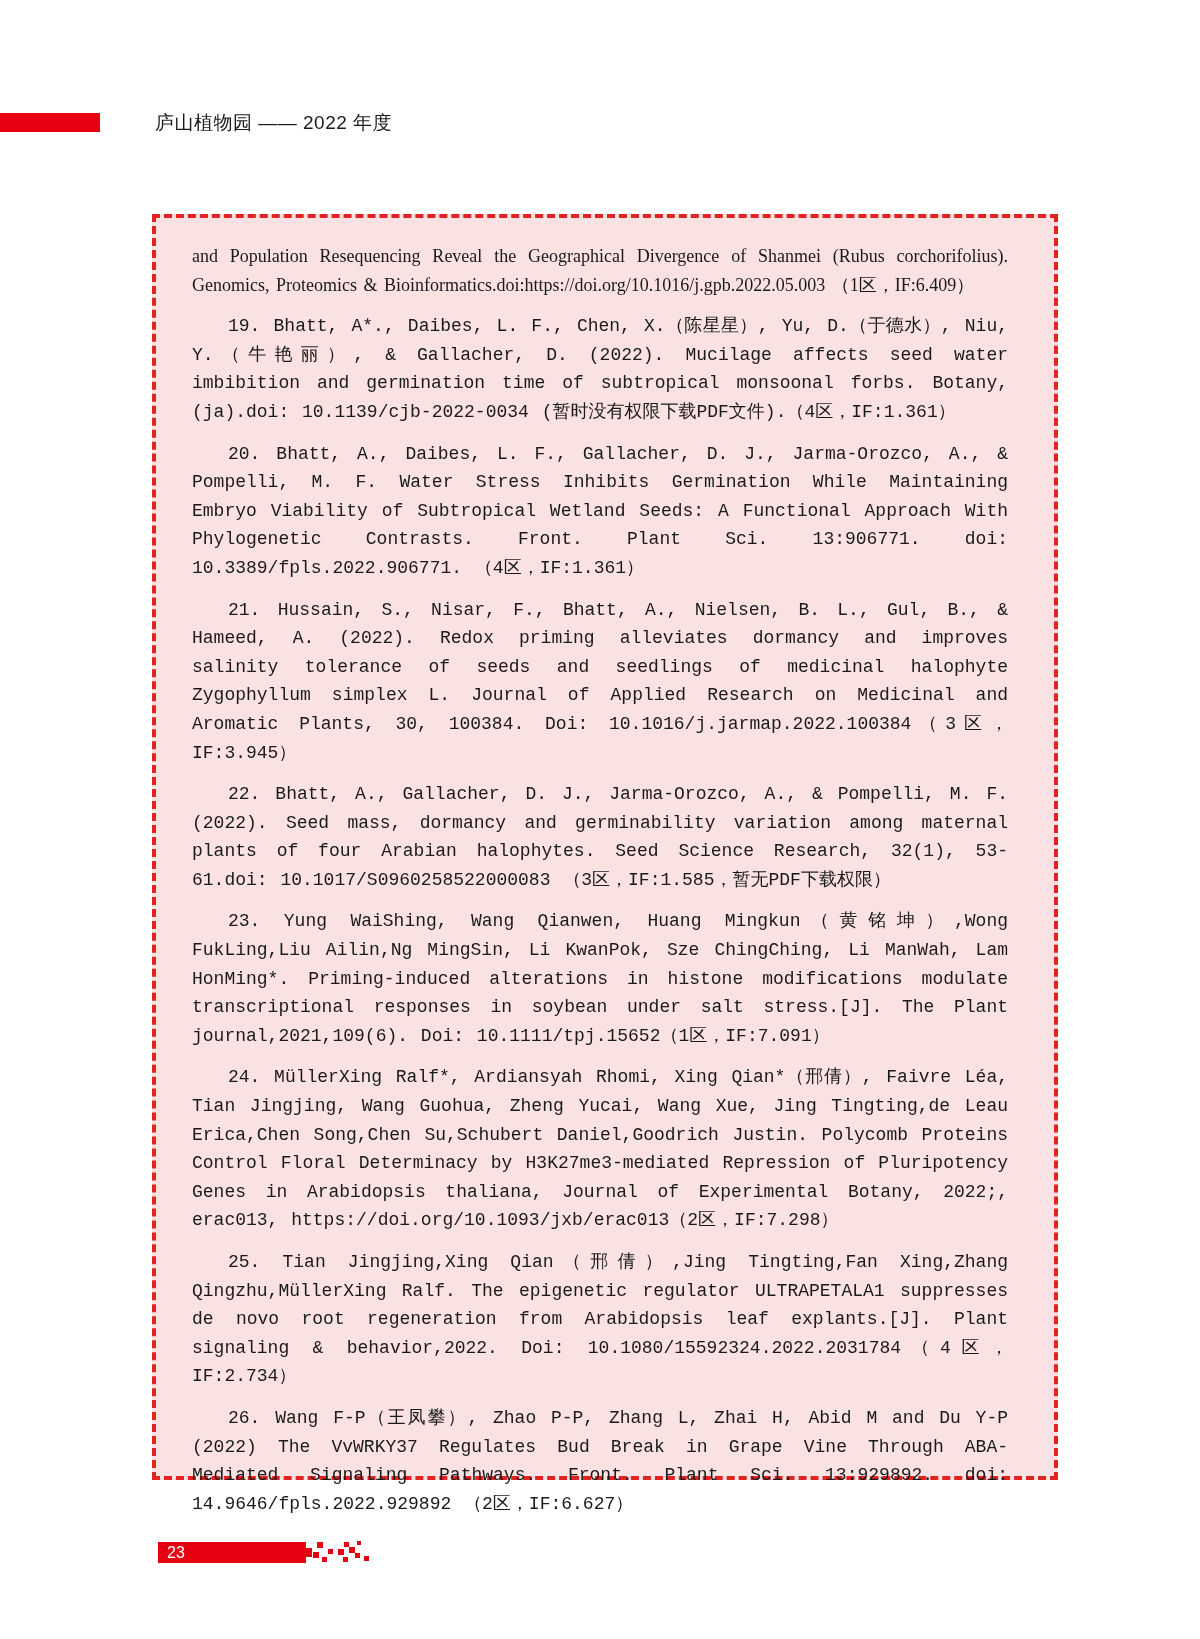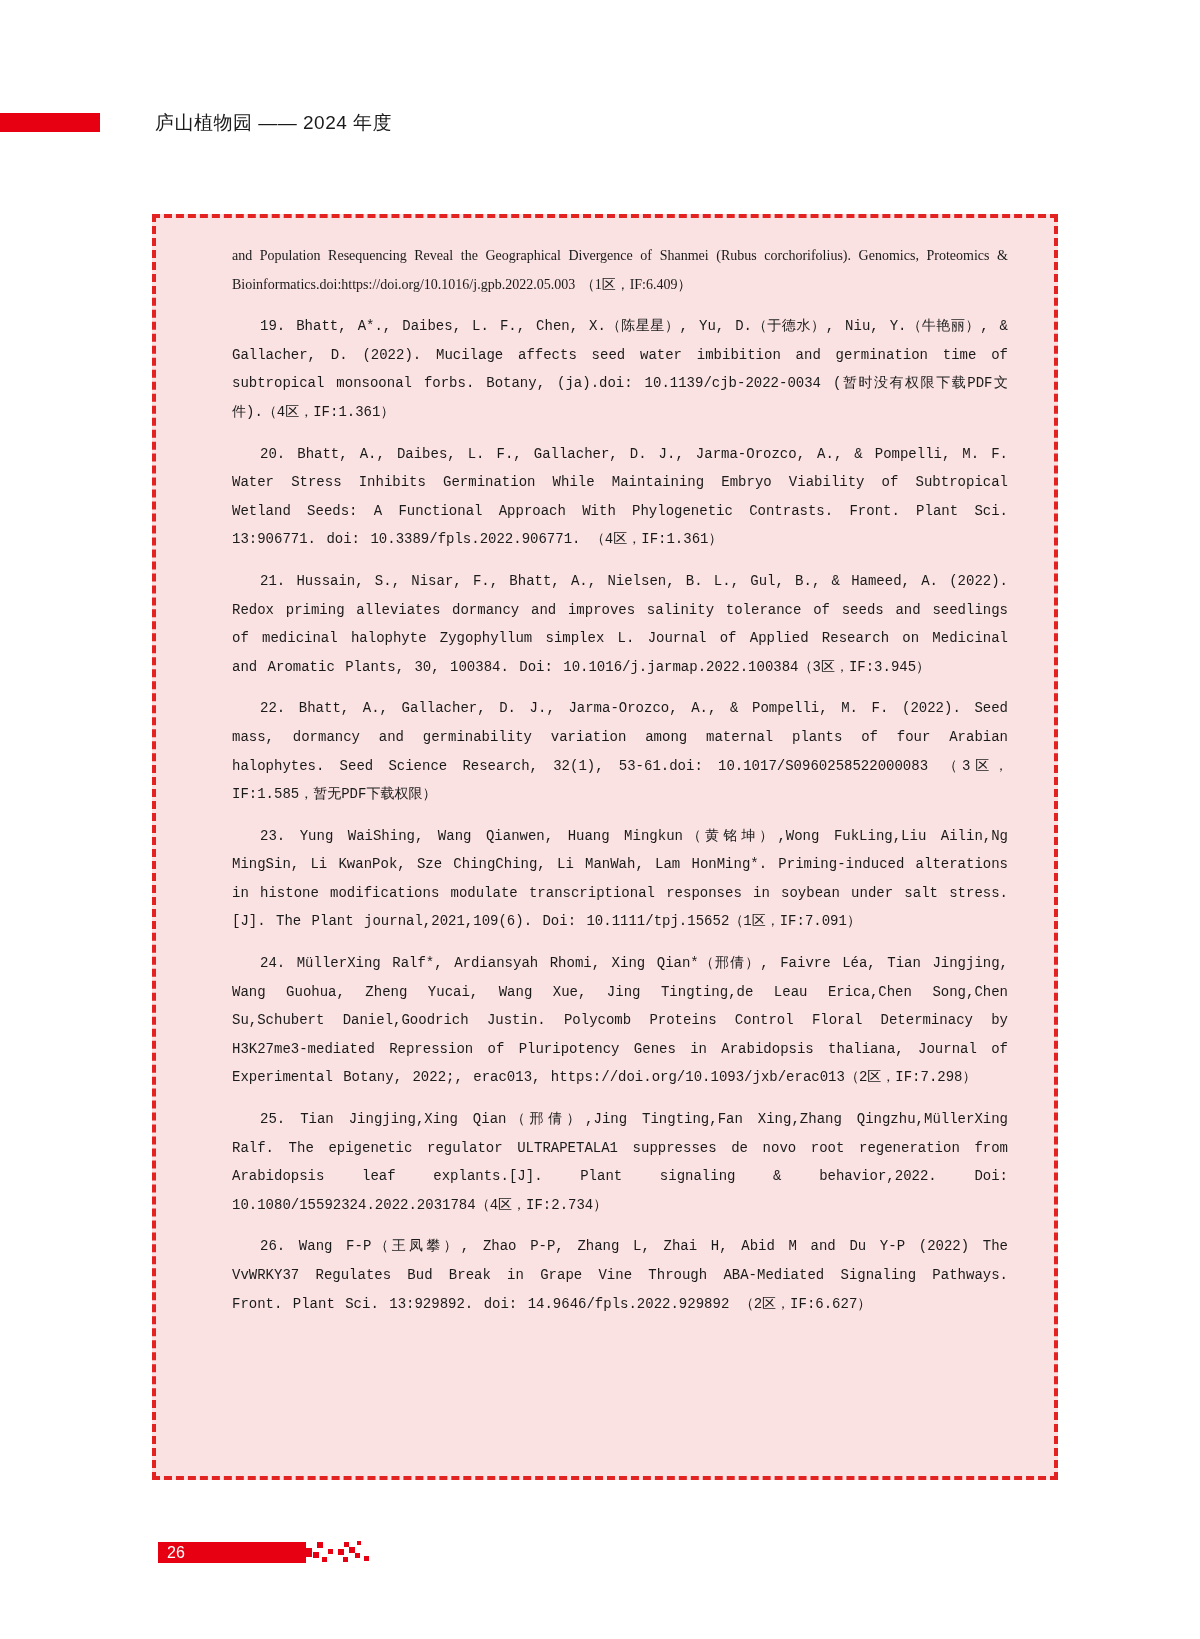--- a/index.html
+++ b/index.html
@@ -37,27 +37,26 @@
     position: absolute;
     left: 152px;
     top: 214px;
     width: 906px;
     height: 1266px;
     background: var(--panel-pink, #fbe2e2);
     border: 4px dashed var(--dash-red, #e32222);
     padding: 24px 46px 0 36px;
   }
   .ref-panel p {
-    font-size: 14px;
+    font-size: 18px;
     line-height: 28.6px;
     color: var(--text-color, #1a1a1a);
     text-align: justify;
     margin-bottom: 13px;
     word-spacing: 2px;
-    margin-left: 40px;
   }
   .ref-panel p.indent { text-indent: 2em; font-family: Liberation Mono, monospace; }
 
   
   .footer-bar {
     position: absolute;
     left: 158px;
     top: 1542px;
     width: 148px;
     height: 21px;
@@ -73,36 +72,36 @@
     left: 305px;
     top: 1539px;
     width: 70px;
     height: 26px;
   }
 </style>
 </head>
 <body>
 
 <div class="header-bar"></div>
-<div class="header-title">庐山植物园 —— 2024 年度</div>
+<div class="header-title">庐山植物园 —— 2022 年度</div>
 
 <div class="ref-panel">
   <p>and Population Resequencing Reveal the Geographical Divergence of Shanmei (Rubus corchorifolius). Genomics, Proteomics &amp; Bioinformatics.doi:https://doi.org/10.1016/j.gpb.2022.05.003 （1区，IF:6.409）</p>
   <p class="indent">19. Bhatt, A*., Daibes, L. F., Chen, X.（陈星星）, Yu, D.（于德水）, Niu, Y.（牛艳丽）, &amp; Gallacher, D. (2022). Mucilage affects seed water imbibition and germination time of subtropical monsoonal forbs. Botany, (ja).doi: 10.1139/cjb-2022-0034 (暂时没有权限下载PDF文件).（4区，IF:1.361）</p>
   <p class="indent">20. Bhatt, A., Daibes, L. F., Gallacher, D. J., Jarma-Orozco, A., &amp; Pompelli, M. F. Water Stress Inhibits Germination While Maintaining Embryo Viability of Subtropical Wetland Seeds: A Functional Approach With Phylogenetic Contrasts. Front. Plant Sci. 13:906771. doi: 10.3389/fpls.2022.906771. （4区，IF:1.361）</p>
   <p class="indent">21. Hussain, S., Nisar, F., Bhatt, A., Nielsen, B. L., Gul, B., &amp; Hameed, A. (2022). Redox priming alleviates dormancy and improves salinity tolerance of seeds and seedlings of medicinal halophyte Zygophyllum simplex L. Journal of Applied Research on Medicinal and Aromatic Plants, 30, 100384. Doi: 10.1016/j.jarmap.2022.100384（3区，IF:3.945）</p>
   <p class="indent">22. Bhatt, A., Gallacher, D. J., Jarma-Orozco, A., &amp; Pompelli, M. F. (2022). Seed mass, dormancy and germinability variation among maternal plants of four Arabian halophytes. Seed Science Research, 32(1), 53-61.doi: 10.1017/S0960258522000083 （3区，IF:1.585，暂无PDF下载权限）</p>
   <p class="indent">23. Yung WaiShing, Wang Qianwen, Huang Mingkun（黄铭坤）,Wong FukLing,Liu Ailin,Ng MingSin, Li KwanPok, Sze ChingChing, Li ManWah, Lam HonMing*. Priming-induced alterations in histone modifications modulate transcriptional responses in soybean under salt stress.[J]. The Plant journal,2021,109(6). Doi: 10.1111/tpj.15652（1区，IF:7.091）</p>
   <p class="indent">24. MüllerXing Ralf*, Ardiansyah Rhomi, Xing Qian*（邢倩）, Faivre Léa, Tian Jingjing, Wang Guohua, Zheng Yucai, Wang Xue, Jing Tingting,de Leau Erica,Chen Song,Chen Su,Schubert Daniel,Goodrich Justin. Polycomb Proteins Control Floral Determinacy by H3K27me3-mediated Repression of Pluripotency Genes in Arabidopsis thaliana, Journal of Experimental Botany, 2022;, erac013, https://doi.org/10.1093/jxb/erac013（2区，IF:7.298）</p>
   <p class="indent">25. Tian Jingjing,Xing Qian（邢倩）,Jing Tingting,Fan Xing,Zhang Qingzhu,MüllerXing Ralf. The epigenetic regulator ULTRAPETALA1 suppresses de novo root regeneration from Arabidopsis leaf explants.[J]. Plant signaling &amp; behavior,2022. Doi: 10.1080/15592324.2022.2031784（4区，IF:2.734）</p>
   <p class="indent">26. Wang F-P（王凤攀）, Zhao P-P, Zhang L, Zhai H, Abid M and Du Y-P (2022) The VvWRKY37 Regulates Bud Break in Grape Vine Through ABA-Mediated Signaling Pathways. Front. Plant Sci. 13:929892. doi: 14.9646/fpls.2022.929892 （2区，IF:6.627）</p>
 </div>
 
 <div class="footer-bar">
-  <span>26</span>
+  <span>23</span>
 </div>
 
 <svg class="pixel-decoration" width="70" height="26" viewBox="0 0 70 26" xmlns="http://www.w3.org/2000/svg">
   <g fill="#e60012">
     <rect x="0" y="9" width="7" height="9"></rect>
     <rect x="8" y="13" width="6" height="6"></rect>
     <rect x="12" y="3" width="6" height="6"></rect>
     <rect x="17" y="18" width="5" height="5"></rect>
     <rect x="23" y="10" width="5" height="5"></rect>
     <rect x="33" y="10" width="6" height="6"></rect>

